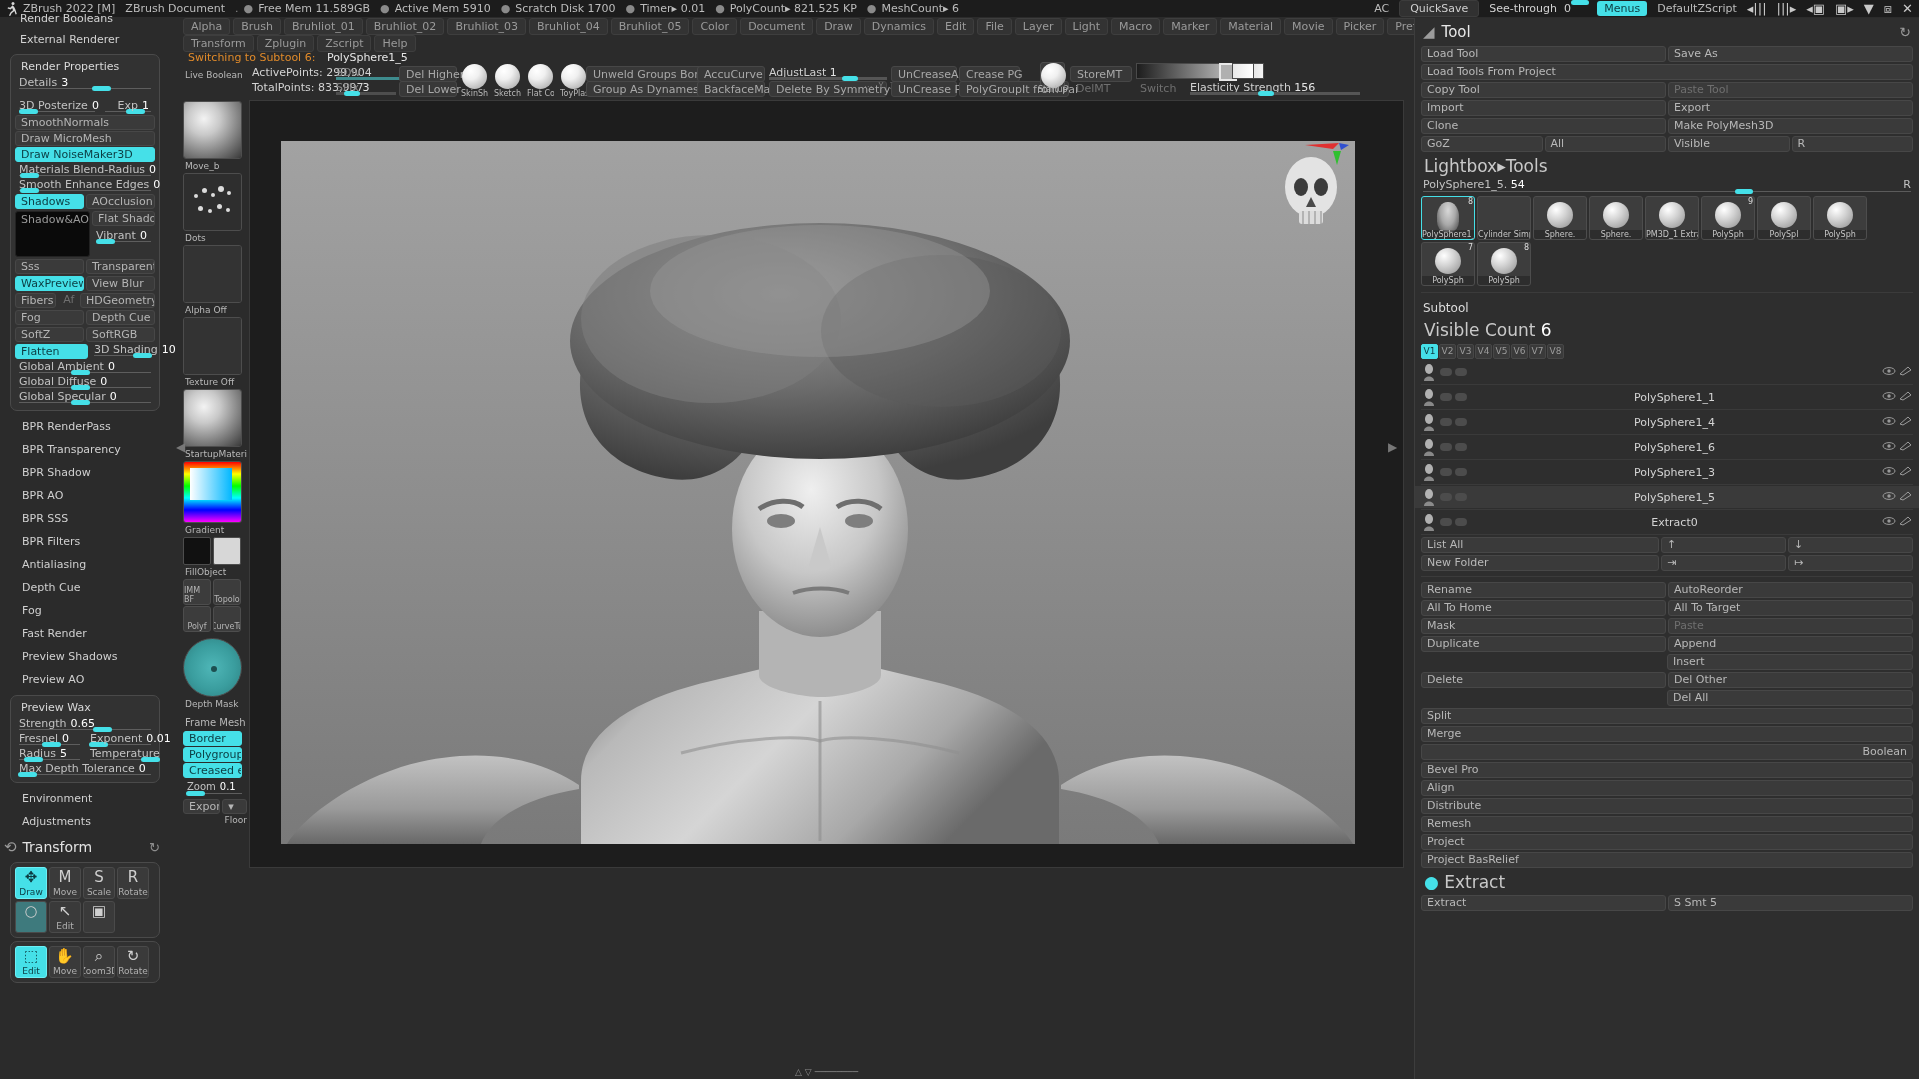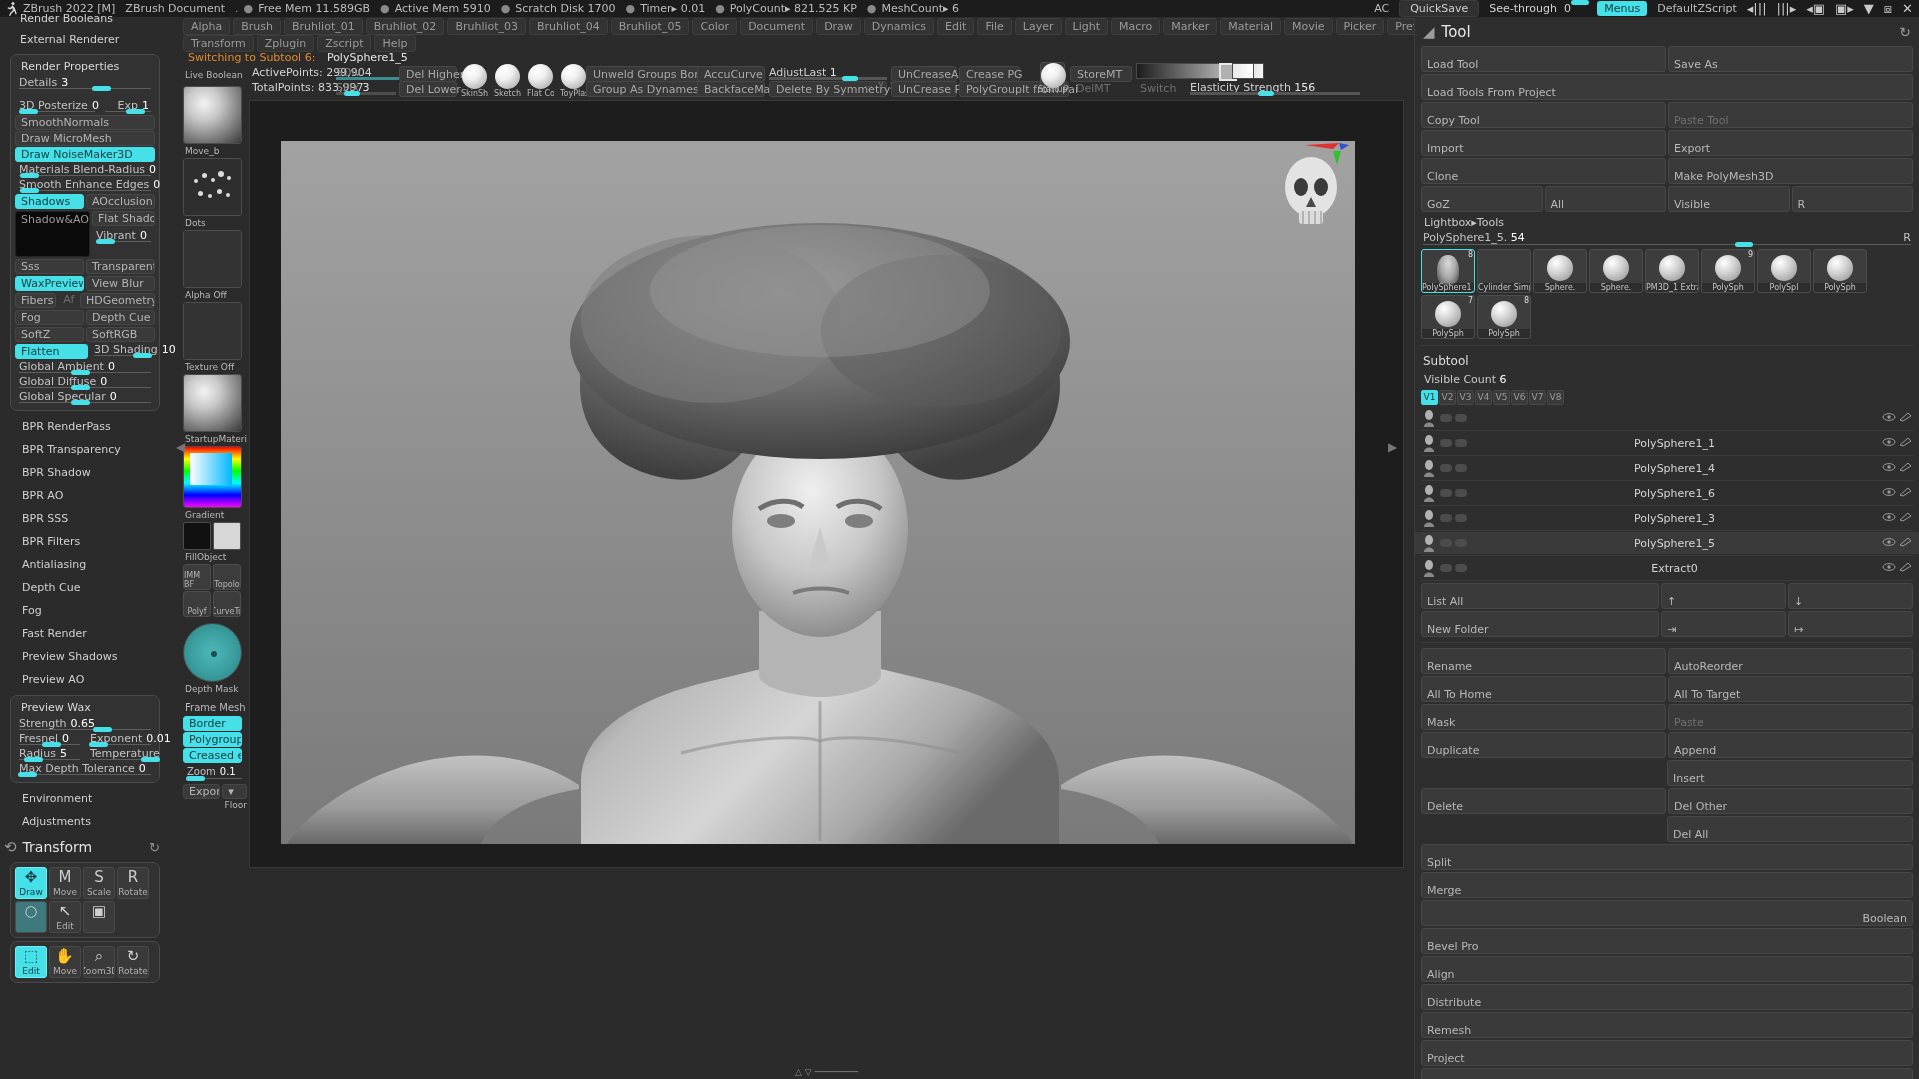--- a/index.html
+++ b/index.html
@@ -187,26 +187,26 @@
   .rightpanel {
     position: absolute; left: 1414px; top: 18px; width: 505px; height: 1061px;
     background: #2e2e2e; border-left: 1px solid #3d3d3d;
   }
   .rp-header { display:flex; align-items:center; gap:7px; padding:5px 8px 4px 8px; }
   .rp-title { font-size:15px; color:#e8e8e8; }
   .rp-refresh { margin-left:auto; color:#9a9a9a; font-size:14px; }
   .rp-grid { display:flex; gap:2px; padding: 1px 6px; }
   .rp-btn {
     flex:1 1 0; background:#3a3a3a;border:1px solid #474747;border-radius:3px;
-    color:#b8b8b8;font-size:11px;padding:12px 5px;height:16px;line-height:12px;
+    color:#b8b8b8;font-size:11px;padding:1px 5px;height:16px;line-height:12px;
     white-space:nowrap; overflow:hidden;
   }
   .rp-btn.dim { color:#6f6f6f; }
   .rp-btn.wide { flex: 2 1 0; }
-  .rp-section-label { color:#c9c9c9; font-size:11px; padding:3px 0 2px 9px; }
+  .rp-section-label { color:#c9c9c9; font-size:17px; padding:3px 0 2px 9px; }
   .rp-slider { position:relative; height:16px; margin: 0 8px; }
   .rp-slider .lab { position:absolute;left:0;top:0;font-size:11px;color:#c3c3c3;}
   .rp-slider .trk { position:absolute;left:0;right:0;bottom:2px;height:1px;background:#5b5b5b;}
   .rp-slider .knob{position:absolute;bottom:0;width:18px;height:5px;background:#45e0e8;border-radius:3px;}
   .thumbgrid { display:flex; flex-wrap:wrap; gap:2px; padding:2px 6px; }
   .thumb {
     width:54px; height:44px; background:#3d3d3d; border:1px solid #4d4d4d; border-radius:3px;
     position:relative; overflow:hidden;
   }
   .thumb .lab{position:absolute;left:0;right:0;bottom:0;font-size:8px;color:#c6c6c6;
@@ -554,21 +554,21 @@
           <span class="cap">Zoom3D</span>
         </div>
         <div class="icon-btn">
           <span class="glyph">↻</span>
           <span class="cap">Rotate</span>
         </div>
       </div>
   </div>
 
   <div class="strip">
-    <div class="strip-cap" style="margin-bottom:4px;">Live Boolean</div>
+    <div class="strip-cap" style="margin-bottom:19px;">Live Boolean</div>
 
     <div class="strip-box">
         <div class="sphere-prev"></div>
       </div>
     <div class="strip-cap">Move_b</div>
 
     <div class="strip-box">
       <div class="dots-prev">
         <i style="left:10px;top:20px;width:4px;height:4px"></i>
         <i style="left:18px;top:14px;width:5px;height:5px"></i>

